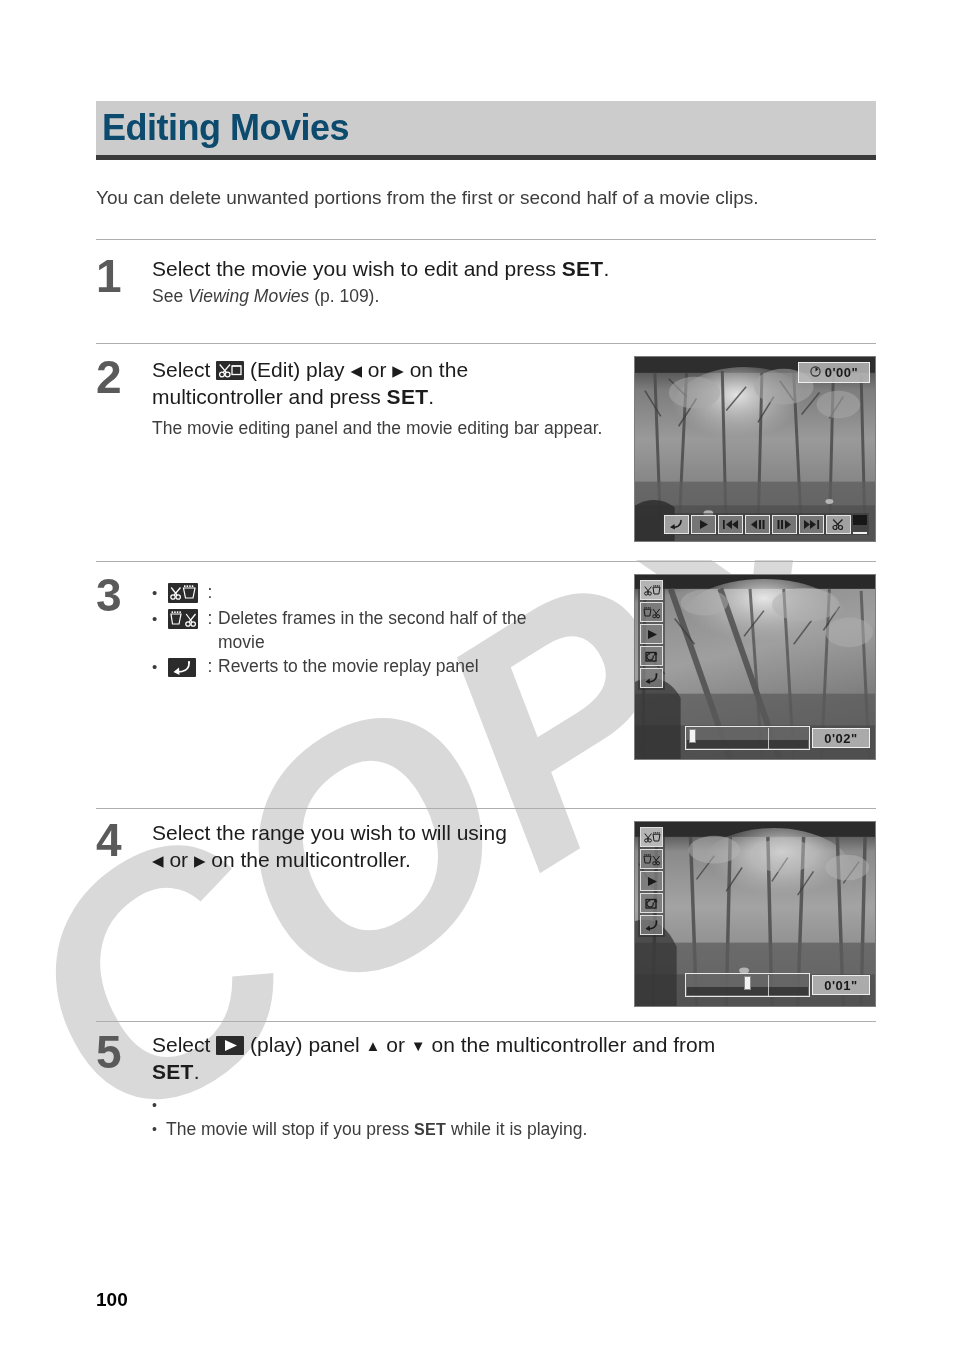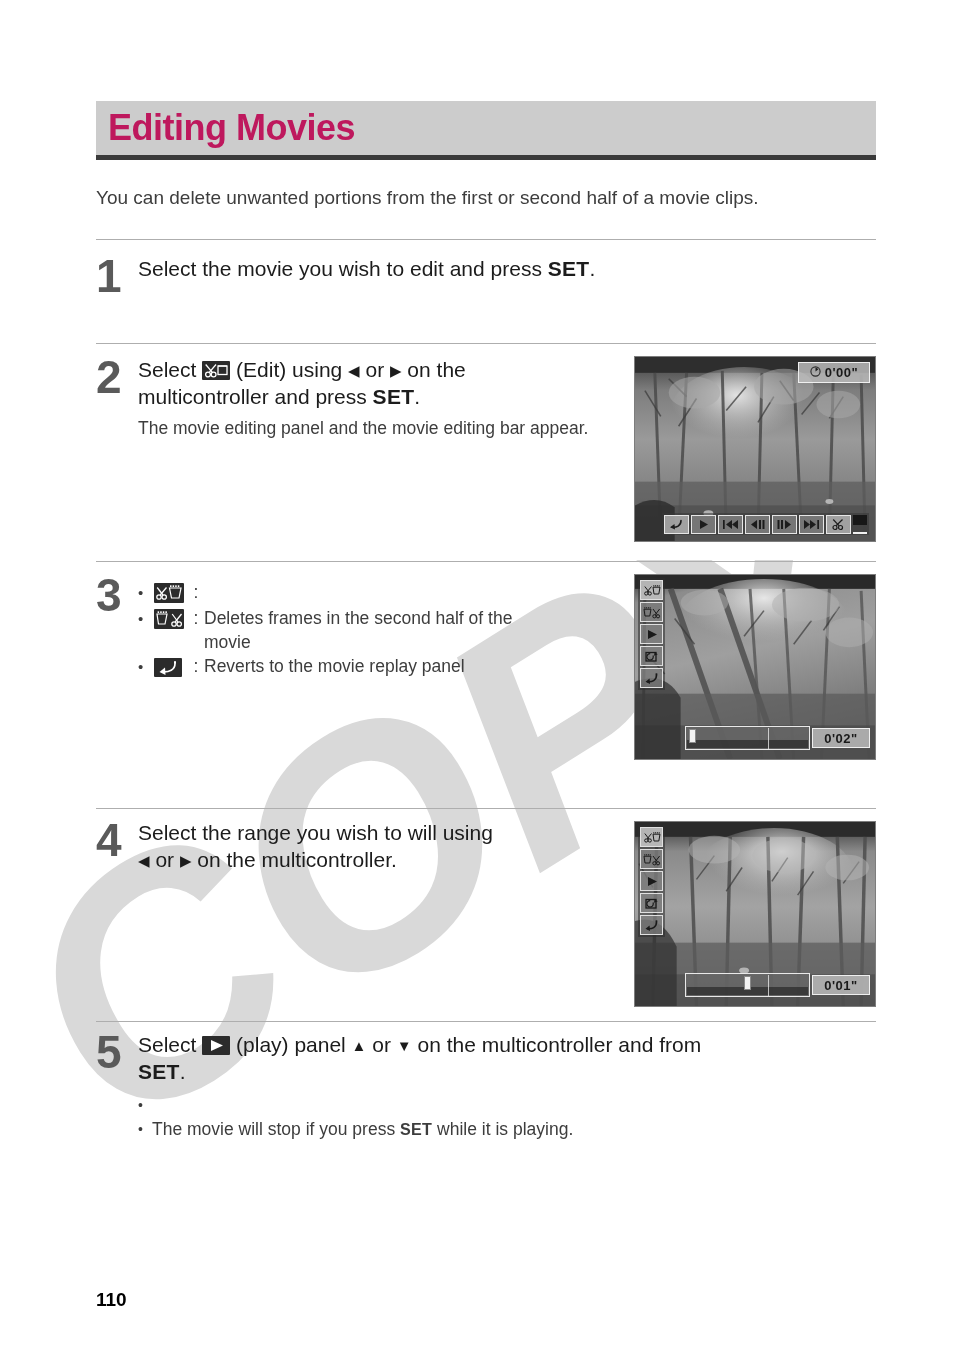--- a/index.html
+++ b/index.html
@@ -45,23 +45,23 @@
     top: 101px;
     width: 780px;
     height: 54px;
     background: #cccccc;
     display: flex;
     align-items: center;
   }
   .title-text {
     font-size: 36px;
     font-weight: bold;
-    color: #be185d;
+    color: #0c4a6e;
     letter-spacing: -0.5px;
-    padding-left: 12px;
+    padding-left: 6px;
     line-height: 1;
   }
   .title-rule {
     position: absolute;
     left: 96px;
     top: 155px;
     width: 780px;
     height: 5px;
     background: #3a3a3a;
   }
@@ -96,21 +96,21 @@
     left: 0;
     top: 0;
     width: 44px;
     font-size: 46px;
     font-weight: bold;
     color: #5a5a5a;
     line-height: 0.88;
     font-family: "Liberation Sans", sans-serif;
   }
   .step-body {
-    margin-left: 42px;
+    margin-left: 56px;
   }
   .step-head {
     font-size: 21px;
     color: #1c1c1c;
     line-height: 1.28;
   }
   .step-sub {
     font-size: 17.5px;
     color: #3d3d3d;
     line-height: 1.34;
@@ -321,40 +321,43 @@
     <div class="hr" style="top:343px;"></div>
     <div class="hr" style="top:561px;"></div>
     <div class="hr" style="top:808px;"></div>
     <div class="hr" style="top:1021px;"></div>
 
     <div class="step" style="top:256px;">
       <div class="step-num">1</div>
       <div class="step-body">
         <div class="step-head">
           <span>Select the movie you wish to edit and press </span><b class="set">SET</b><span>.</span>
+        </div>
+        <div class="step-sub">
+          <span>See </span><em>Viewing Movies</em><span> (p. 109).</span>
         </div>
       </div>
     </div>
 
     <div class="step" style="top:357px; width:520px;">
       <div class="step-num">2</div>
       <div class="step-body">
         <div class="step-head">
           <span>Select </span><span class="ico ico-scissors"><svg viewBox="0 0 28 19">
                 <g stroke="#ffffff" stroke-width="1.3" fill="none">
                   <circle cx="6" cy="13.5" r="2.4"></circle>
                   <circle cx="11.6" cy="13.5" r="2.4"></circle>
                   <line x1="7.3" y1="11.3" x2="14" y2="3.5"></line>
                   <line x1="10.3" y1="11.3" x2="3.7" y2="3.5"></line>
                 </g>
                 <g stroke="#ffffff" stroke-width="1.3" fill="none">
                   <rect x="16" y="5" width="9" height="8.5"></rect>
                   <line x1="16" y1="5" x2="25" y2="5"></line>
                 </g>
-              </svg></span><span> (Edit) using </span><span class="tri">◀</span><span> or </span><span class="tri">▶</span><span> on the</span><br>
+              </svg></span><span> (Edit) play </span><span class="tri">◀</span><span> or </span><span class="tri">▶</span><span> on the</span><br>
           <span>multicontroller and press </span><b class="set">SET</b><span>.</span>
         </div>
         <div class="step-sub" style="margin-top:6px; max-width:470px;">The movie editing panel and the movie editing bar appear.</div>
       </div>
     </div>
 
     <div class="step" style="top:575px; width:520px;">
       <div class="step-num">3</div>
       <div class="step-body">
 
@@ -450,21 +453,21 @@
             <span class="dash-dot">•</span>
           </div>
           <div class="dash-row">
             <span class="dash-dot">•</span>
             <span><span>The movie will stop if you press </span><b class="set-sm">SET</b><span> while it is playing.</span></span>
           </div>
         </div>
       </div>
     </div>
 
-    <div class="page-no">110</div>
+    <div class="page-no">100</div>
   </div>
 
   <div class="shot" style="left:634px; top:356px; width:242px; height:186px;">
     <div class="shot-inner">
       <div class="shot-photo">
         <svg viewBox="0 0 242 186" preserveAspectRatio="none">
           <defs>
             <linearGradient id="sky1" x1="0" y1="0" x2="0" y2="1">
               <stop offset="0%" stop-color="#3a3a3a"></stop>
                 <stop offset="18%" stop-color="#7d7d7d"></stop>

